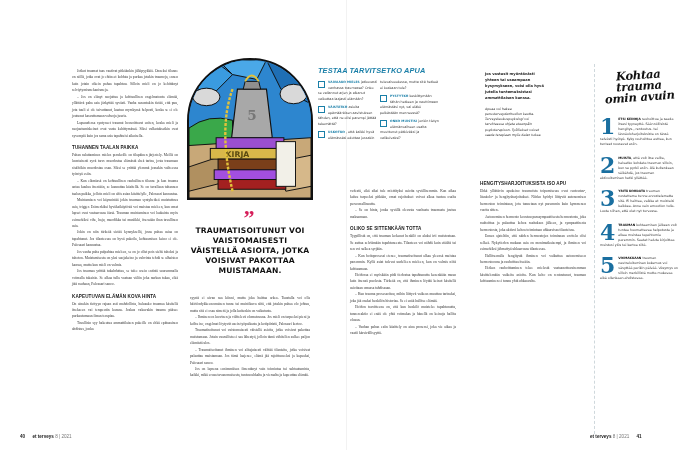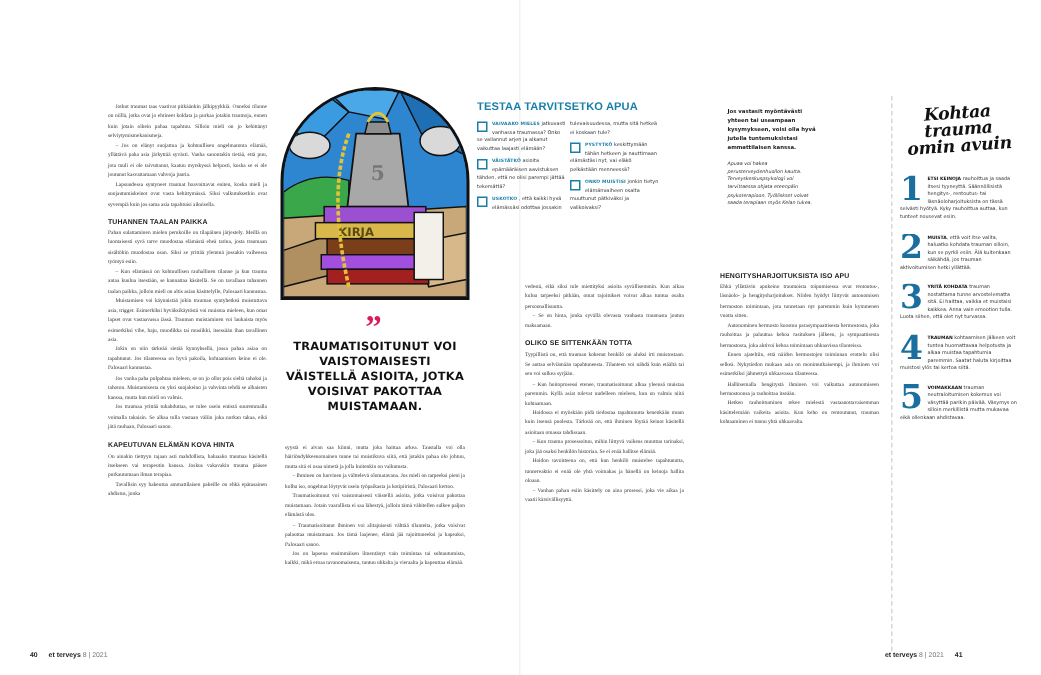--- a/index.html
+++ b/index.html
@@ -16,21 +16,21 @@
 
   
   .illus { position: absolute; left: 187px; top: 58px; width: 126px; height: 142px; border-radius: 63px 63px 0 0; overflow: hidden; background: #2c7fc7; border: 2px solid #111; }
   .illus svg { width: 100%; height: 100%; display: block; }
 
   .quote-mark { position: absolute; left: 239px; top: 211px; width: 20px; font-family: "Liberation Serif", serif; font-weight: 700; font-size: 22px; line-height: 14px; color: #d61f5a; text-align: center; }
   .pullquote { position: absolute; left: 188px; top: 226px; width: 124px; font-family: "DejaVu Sans", sans-serif; font-weight: 700; font-size: 7.6px; line-height: 10px; text-align: center; color: #111; letter-spacing: 0.2px; text-transform: uppercase; }
 
   
   .testbox { position: absolute; left: 318px; top: 66px; width: 160px; }
-  .testbox .tb-title { font-family: "Liberation Sans", sans-serif; font-weight: 700; font-size: 7.4px; color: #1a7fa8; letter-spacing: 0.1px; text-transform: uppercase; }
+  .testbox .tb-title { font-family: "Liberation Sans", sans-serif; font-weight: 700; font-size: 7.4px; color: #1a7fa8; letter-spacing: 0.1px; text-transform: uppercase; font-style: italic; }
   .tb-cols { position: absolute; top: 14px; left: 0; width: 160px; }
   .tb-col { position: absolute; width: 60px; font-family: "DejaVu Sans", sans-serif; font-size: 3.3px; line-height: 5.5px; color: #333; }
   .tb-item { position: relative; margin-bottom: 3px; }
   .tb-check { float: left; width: 7px; height: 7px; border: 1.2px solid #1a7fa8; margin: 1px 3px 1px 0; }
   .tb-kw { font-weight: 700; color: #1a7fa8; font-size: 3px; letter-spacing: 0.1px; text-transform: uppercase; }
 
   .side-note { position: absolute; left: 485px; top: 72px; width: 62px; font-family: "DejaVu Sans", sans-serif; }
   .side-note .lead { font-weight: 700; font-size: 3.6px; line-height: 5.9px; color: #1b1b1b; }
   .side-note .body { font-style: italic; font-size: 3.2px; line-height: 5.3px; color: #333; margin-top: 5px; }
 

